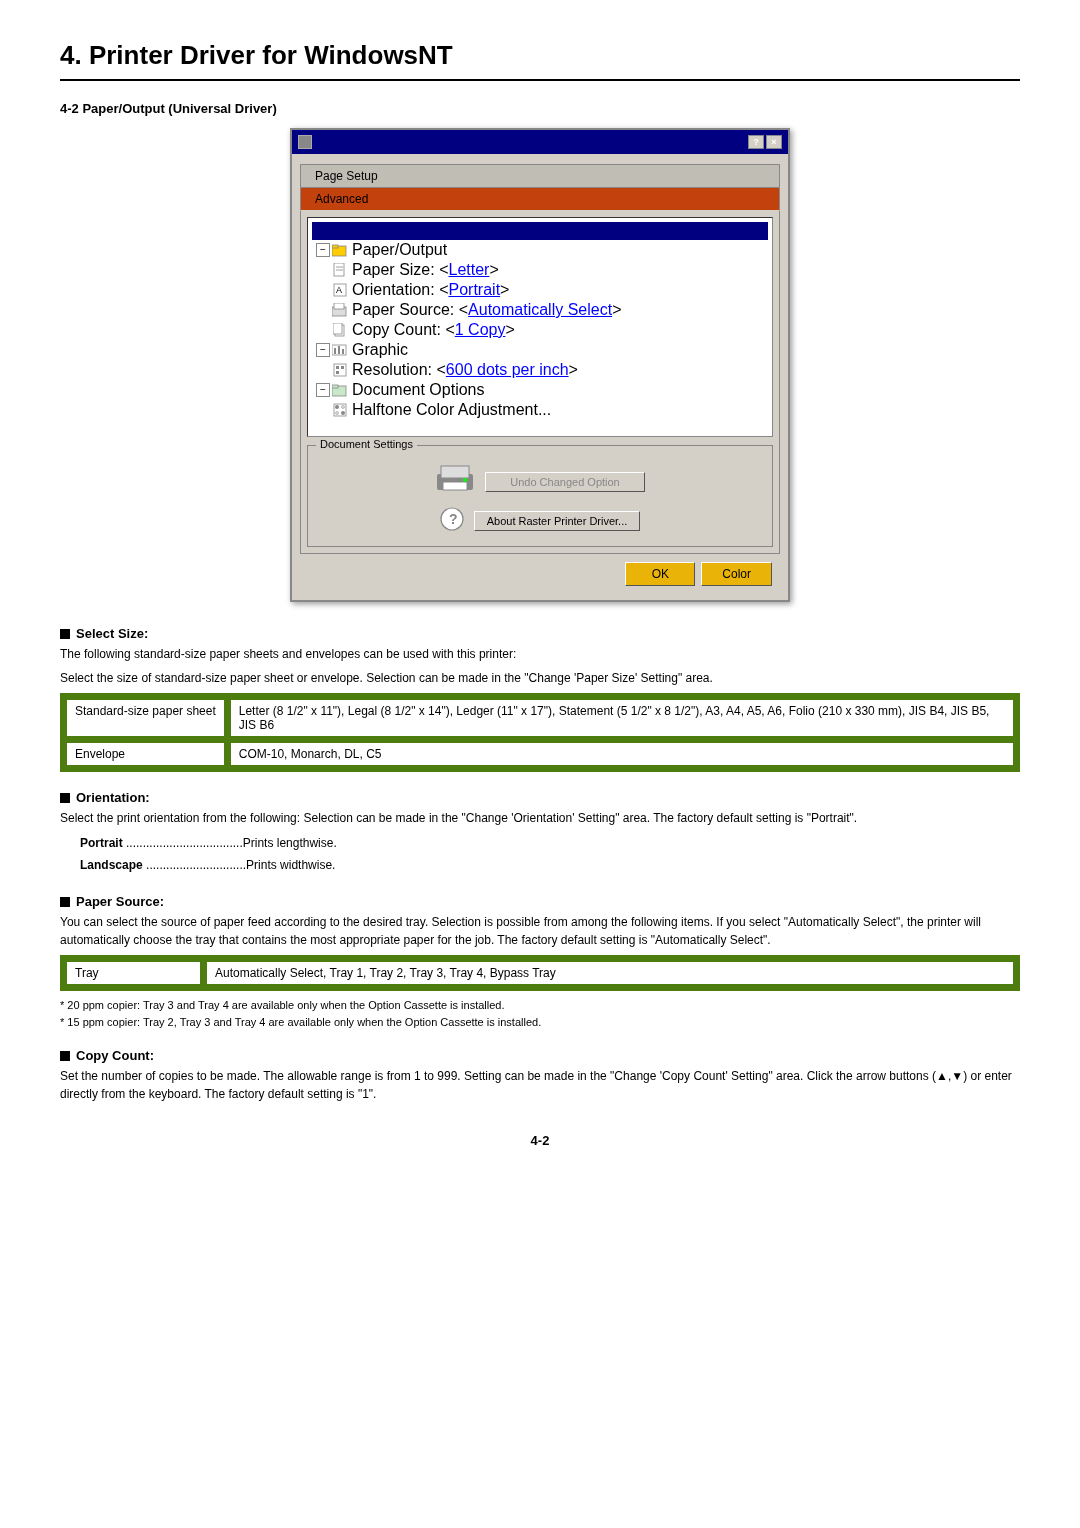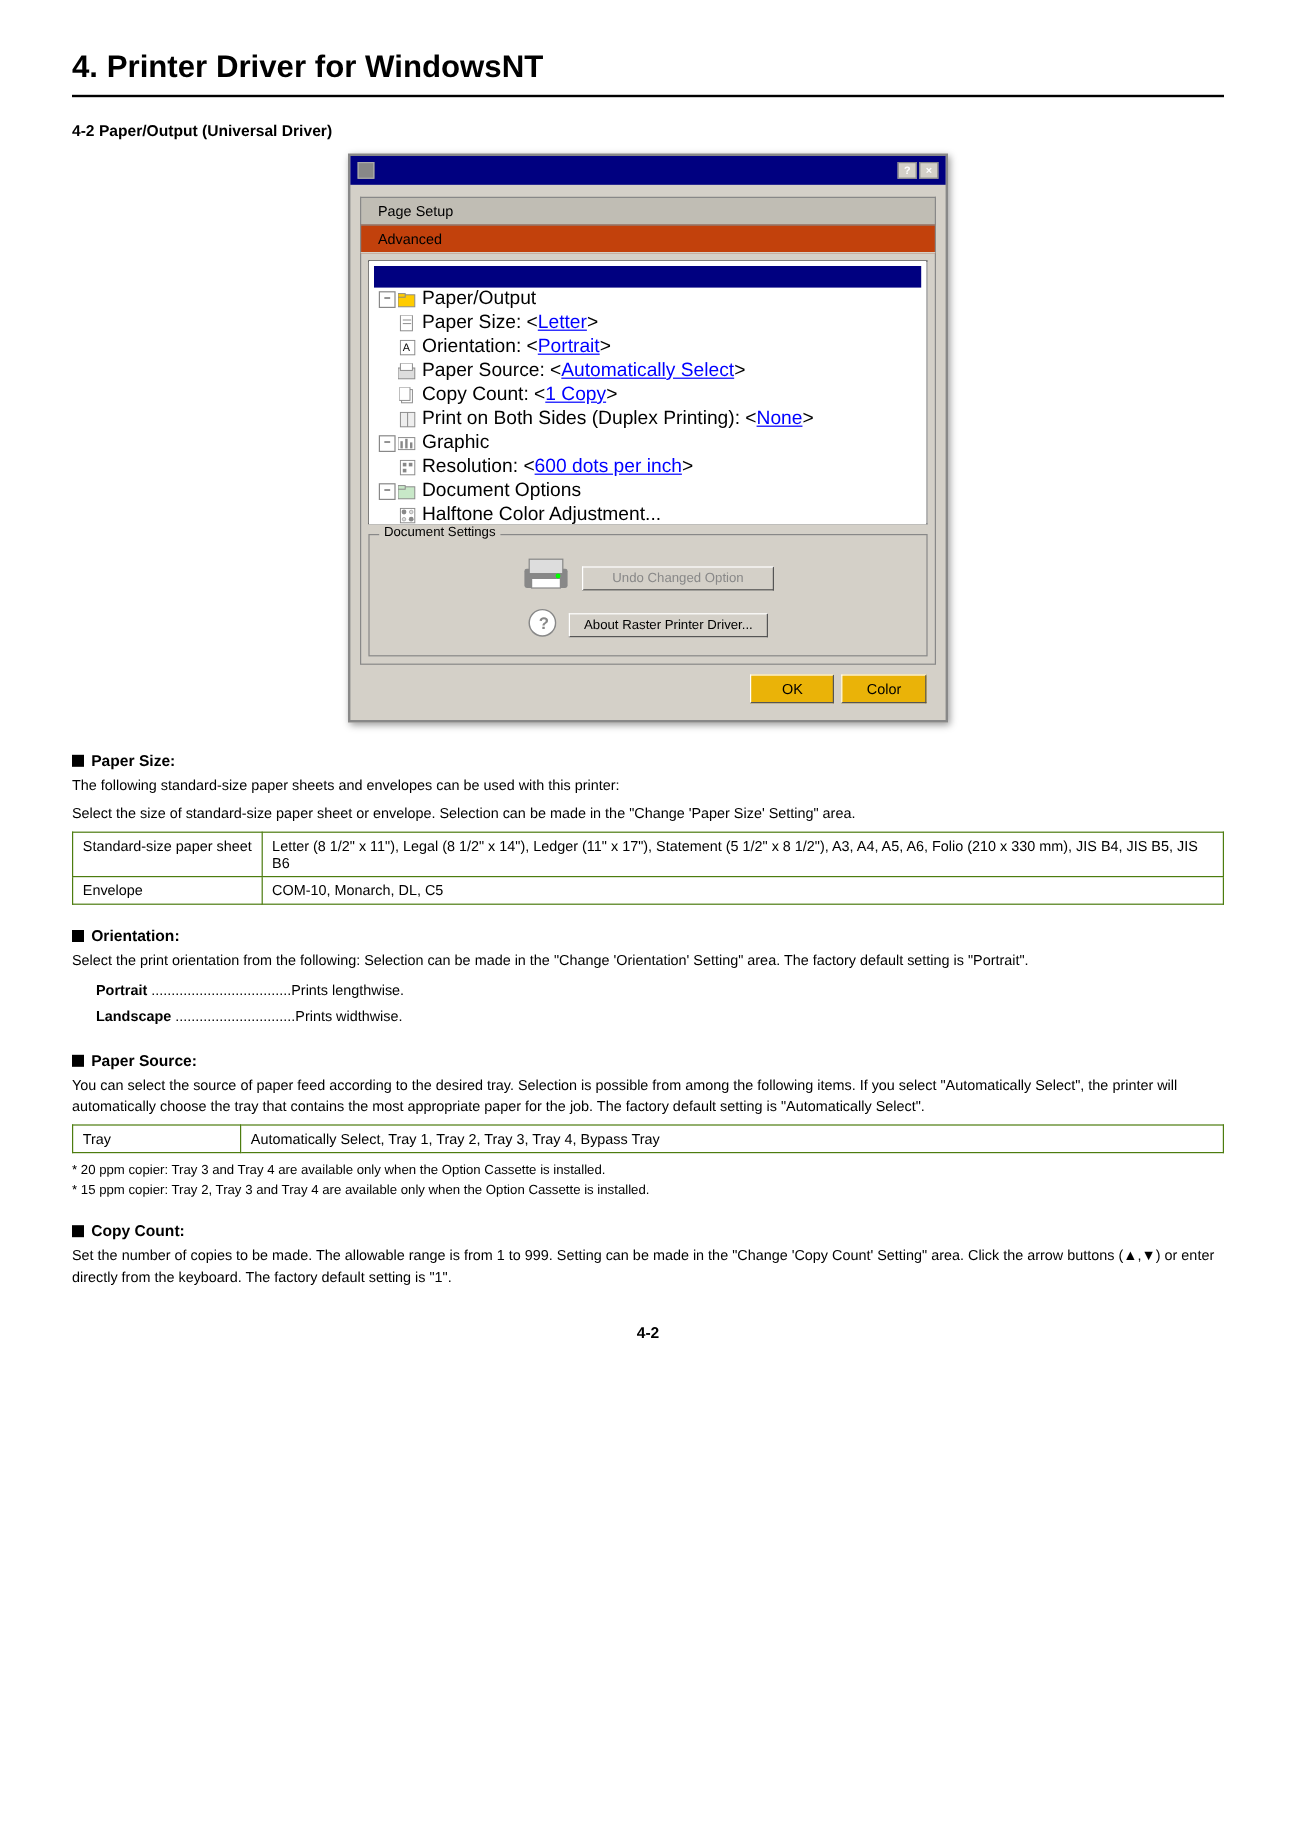--- a/index.html
+++ b/index.html
@@ -277,21 +277,21 @@
     }
 
     table.info-table {
       border-collapse: collapse;
       font-size: 12px;
       margin-bottom: 6px;
       width: 100%;
     }
 
     table.info-table td {
-      border: 1px solid #4d7c0f;
+      border: 7px solid #4d7c0f;
       padding: 4px 8px;
       vertical-align: top;
     }
 
     table.info-table td:first-child {
       width: 140px;
       white-space: nowrap;
     }
 
     .portrait-landscape {
@@ -403,30 +403,20 @@
             <span class="indent" style="width:20px;"></span>
             <span class="tree-icon">
               <svg width="14" height="14" viewBox="0 0 14 14">
                   <rect x="2" y="2" width="9" height="11" fill="#fff" stroke="#888" stroke-width="0.8"></rect>
                   <rect x="0" y="0" width="9" height="11" fill="#fff" stroke="#888" stroke-width="0.8"></rect>
                 </svg>
             </span>
             <span class="tree-label">Copy Count: &lt;<a href="#" style="color:#00f;">1 Copy</a>&gt;</span>
           </div>
 
-          <div class="tree-item">
-            <span class="indent" style="width:20px;"></span>
-            <span class="tree-icon">
-              <svg width="14" height="14" viewBox="0 0 14 14">
-                  <rect x="1" y="1" width="12" height="12" fill="#eee" stroke="#888" stroke-width="0.8"></rect>
-                  <line x1="7" y1="1" x2="7" y2="13" stroke="#888" stroke-width="0.8"></line>
-                </svg>
-            </span>
-            <span class="tree-label">Print on Both Sides (Duplex Printing): &lt;<a href="#" style="color:#00f;">None</a>&gt;</span>
-          </div>
 
           <div class="tree-item">
             <span class="indent" style="width:4px;"></span>
             <span class="tree-expander">−</span>
             <span class="tree-icon">
               <svg width="16" height="14" viewBox="0 0 16 14">
                   <rect x="0" y="2" width="14" height="10" fill="#fff" stroke="#888" stroke-width="0.8"></rect>
                   <rect x="2" y="5" width="2" height="6" fill="#888"></rect>
                   <rect x="6" y="3" width="2" height="8" fill="#888"></rect>
                   <rect x="10" y="6" width="2" height="5" fill="#888"></rect>
@@ -506,21 +496,21 @@
         <button class="footer-btn">OK</button>
         <button class="footer-btn">Color</button>
       </div>
     </div>
   </div>
 </div>
 
 <div class="content-section">
   <div class="bullet-heading">
     <span class="bullet-square"></span>
-    <span>Paper Size:</span>
+    <span>Select Size:</span>
   </div>
   <p class="content-text">The following standard-size paper sheets and envelopes can be used with this printer:</p>
   <p class="content-text">Select the size of standard-size paper sheet or envelope. Selection can be made in the "Change 'Paper Size' Setting" area.</p>
   <table class="info-table">
     <tbody>
         <tr>
       <td>Standard-size paper sheet</td>
       <td>Letter (8 1/2" x 11"), Legal (8 1/2" x 14"), Ledger  (11" x 17"), Statement (5 1/2" x 8 1/2"), A3, A4, A5, A6, Folio (210 x 330 mm), JIS B4, JIS B5, JIS B6</td>
     </tr>
     <tr>

